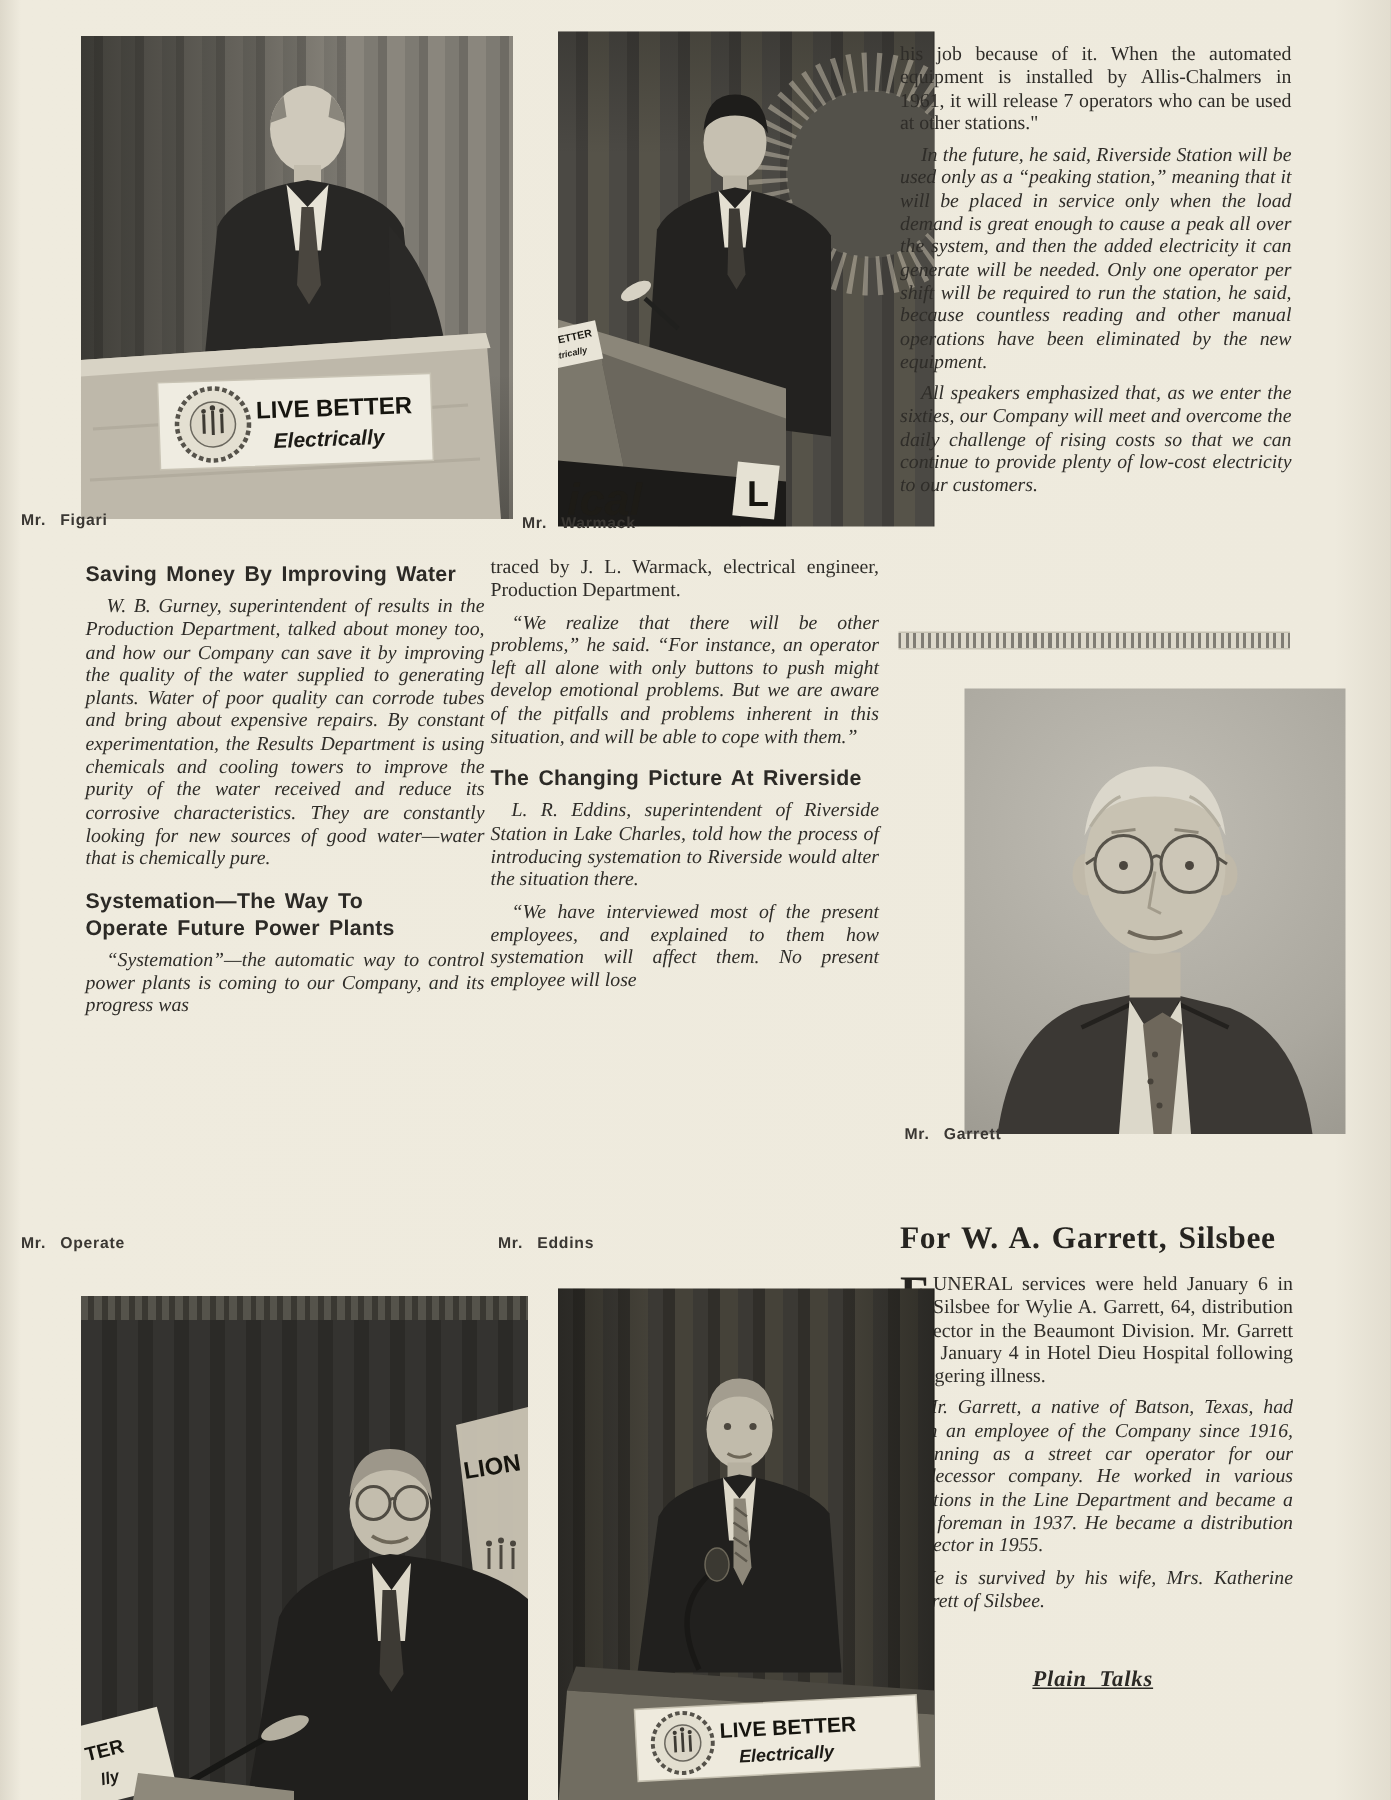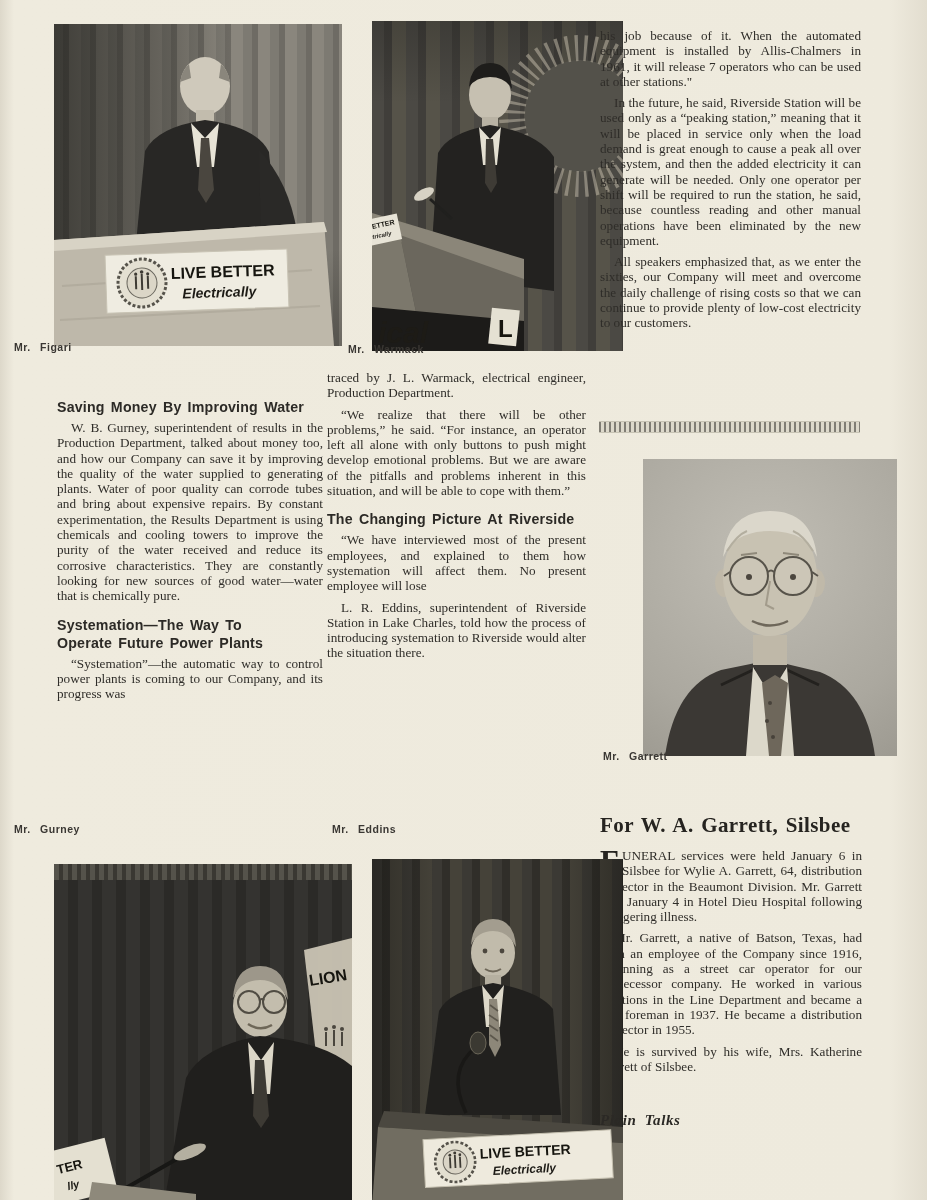--- a/index.html
+++ b/index.html
@@ -12,21 +12,21 @@
   }
   .photo{position:absolute;overflow:hidden;}
   .photo svg{position:absolute;inset:0;width:100%;height:100%;display:block;}
   .caption{
     position:absolute;text-align:left;
     font-family:"Liberation Sans",sans-serif;font-weight:bold;font-size:10.5px;
     letter-spacing:.5px;word-spacing:6px;color:#3a3733;
   }
   .col{position:absolute;font-size:13.2px;line-height:15.3px;text-align:justify;}
   .body-p{margin:0 0 6px 0;}
-  .body-p.indent{text-indent:14px;}
+  .body-p.indent{text-indent:14px;font-style:italic;}
   .sans-heading{
     font-family:"Liberation Sans",sans-serif;font-weight:bold;font-size:14.2px;
     line-height:18px;letter-spacing:.2px;word-spacing:2px;color:#2c2a26;
     margin:0 0 4px 0;text-align:left;
   }
   .sans-heading.gap-top{margin-top:12px;}
   .funeral-headline{
     font-family:"Liberation Serif",serif;font-weight:bold;font-size:21px;
     line-height:26px;letter-spacing:.4px;word-spacing:2px;color:#262420;
     margin:0 0 10px 0;text-align:left;
@@ -34,23 +34,23 @@
   .dropcap{
     float:left;font-size:31px;line-height:25px;padding:1px 3px 0 0;
     font-weight:bold;color:#262420;
   }
   .divider{
     position:absolute;left:599px;top:421px;width:261px;height:10px;
     background:repeating-linear-gradient(90deg,#807d74 0 2px,#ddd9cb 2px 5px);
     border-top:1px solid #c7c3b4;border-bottom:1px solid #c7c3b4;
   }
   .footer{
-    position:absolute;left:600px;top:1112px;width:257px;text-align:left;
+    position:absolute;left:600px;top:1112px;width:257px;text-align:center;
     font-style:italic;font-weight:bold;font-size:15px;letter-spacing:.6px;
-    word-spacing:4px;color:#2b2925;
+    word-spacing:4px;color:#2b2925;text-decoration:underline;
   }
   
   #photo-figari{
     left:14px;top:8px;width:288px;height:322px;
     background:
       linear-gradient(90deg,rgba(18,18,15,.62),rgba(18,18,15,.28) 40%,rgba(18,18,15,0) 62%),
       linear-gradient(0deg,rgba(15,15,12,.25),rgba(15,15,12,0) 30%),
       repeating-linear-gradient(90deg,#7d7a72 0 9px,#6e6b64 9px 15px,#8a867d 15px 27px);
   }
   #photo-warmack{
@@ -156,34 +156,34 @@
     </svg>
   </figure>
   <figcaption class="caption" style="left:348px;top:343px;width:251px;">Mr. Warmack</figcaption>
 
   <div class="col" style="left:600px;top:28px;width:261px;">
     <p class="body-p">his job because of it. When the automated equipment is installed by Allis-Chalmers in 1961, it will release 7 operators who can be used at other stations."</p>
     <p class="body-p indent">In the future, he said, Riverside Station will be used only as a “peaking station,” meaning that it will be placed in service only when the load demand is great enough to cause a peak all over the system, and then the added electricity it can generate will be needed. Only one operator per shift will be required to run the station, he said, because countless reading and other manual operations have been eliminated by the new equipment.</p>
     <p class="body-p indent">All speakers emphasized that, as we enter the sixties, our Company will meet and overcome the daily challenge of rising costs so that we can continue to provide plenty of low-cost electricity to our customers.</p>
   </div>
 
-  <div class="col" style="left:57px;top:374px;width:266px;margin-top:24px;">
+  <div class="col" style="left:57px;top:374px;width:266px;">
     <h3 class="sans-heading">Saving Money By Improving Water</h3>
     <p class="body-p indent">W. B. Gurney, superintendent of results in the Production Department, talked about money too, and how our Company can save it by improving the quality of the water supplied to generating plants. Water of poor quality can corrode tubes and bring about expensive repairs. By constant experimentation, the Results Department is using chemicals and cooling towers to improve the purity of the water received and reduce its corrosive characteristics. They are constantly looking for new sources of good water—water that is chemically pure.</p>
     <h3 class="sans-heading gap-top" style="margin-bottom:0;">Systemation—The Way To</h3>
     <h3 class="sans-heading">Operate Future Power Plants</h3>
     <p class="body-p indent">“Systemation”—the automatic way to control power plants is coming to our Company, and its progress was</p>
   </div>
 
   <div class="col" style="left:327px;top:370px;width:259px;">
     <p class="body-p">traced by J. L. Warmack, electrical engineer, Production Department.</p>
     <p class="body-p indent">“We realize that there will be other problems,” he said. “For instance, an operator left all alone with only buttons to push might develop emotional problems. But we are aware of the pitfalls and problems inherent in this situation, and will be able to cope with them.”</p>
     <h3 class="sans-heading gap-top">The Changing Picture At Riverside</h3>
+    <p class="body-p indent">L. R. Eddins, superintendent of Riverside Station in Lake Charles, told how the process of introducing systemation to Riverside would alter the situation there.</p>
     <p class="body-p indent">“We have interviewed most of the present employees, and explained to them how systemation will affect them. No present employee will lose</p>
-    <p class="body-p indent">L. R. Eddins, superintendent of Riverside Station in Lake Charles, told how the process of introducing systemation to Riverside would alter the situation there.</p>
   </div>
 
   <div class="divider"></div>
 
   <figure class="photo" id="photo-garrett">
     <svg viewBox="0 0 254 297">
       <g>
         <path d="M22 297 q10 -70 56 -86 l49 -10 50 12 q46 18 55 84 z" fill="#3b3834"></path>
         <path d="M78 226 l34 -16 M176 226 l-34 -16" stroke="#23211e" stroke-width="3" fill="none"></path>
         <path d="M110 208 l17 28 17 -28 7 89 -48 0 z" fill="#dcd8ca"></path>
@@ -213,21 +213,21 @@
   <figcaption class="caption" style="left:603px;top:750px;width:254px;">Mr. Garrett</figcaption>
 
   <div class="col" style="left:600px;top:786px;width:262px;">
     <h2 class="funeral-headline"><br>
     <span>For W. A. Garrett, Silsbee</span></h2>
     <p class="body-p"><span class="dropcap">F</span><span>UNERAL services were held January 6 in Silsbee for Wylie A. Garrett, 64, distribution inspector in the Beaumont Division. Mr. Garrett died January 4 in Hotel Dieu Hospital following a lingering illness.</span></p>
     <p class="body-p indent">Mr. Garrett, a native of Batson, Texas, had been an employee of the Company since 1916, beginning as a street car operator for our predecessor company. He worked in various positions in the Line Department and became a line foreman in 1937. He became a distribution inspector in 1955.</p>
     <p class="body-p indent">He is survived by his wife, Mrs. Katherine Garrett of Silsbee.</p>
   </div>
 
-  <figcaption class="caption" style="left:14px;top:823px;width:298px;">Mr. Gurney</figcaption>
+  <figcaption class="caption" style="left:14px;top:823px;width:298px;">Mr. Operate</figcaption>
   <figcaption class="caption" style="left:332px;top:823px;width:251px;">Mr. Eddins</figcaption>
 
   <figure class="photo" id="photo-gurney">
     <svg viewBox="0 0 298 340">
       <g>
         <polygon points="250,86 298,74 298,218 266,224" fill="#cfc9b9" opacity=".92"></polygon>
         <text x="256" y="122" font-size="16" class="sign-main" transform="rotate(-9 256 122)">LION</text>
         <path d="M272 168 l0 14 M280 166 l0 16 M288 168 l0 14" stroke="#4a463e" stroke-width="2"></path>
         <circle cx="272" cy="165" r="2" fill="#4a463e"></circle>
           <circle cx="280" cy="163" r="2" fill="#4a463e"></circle>

